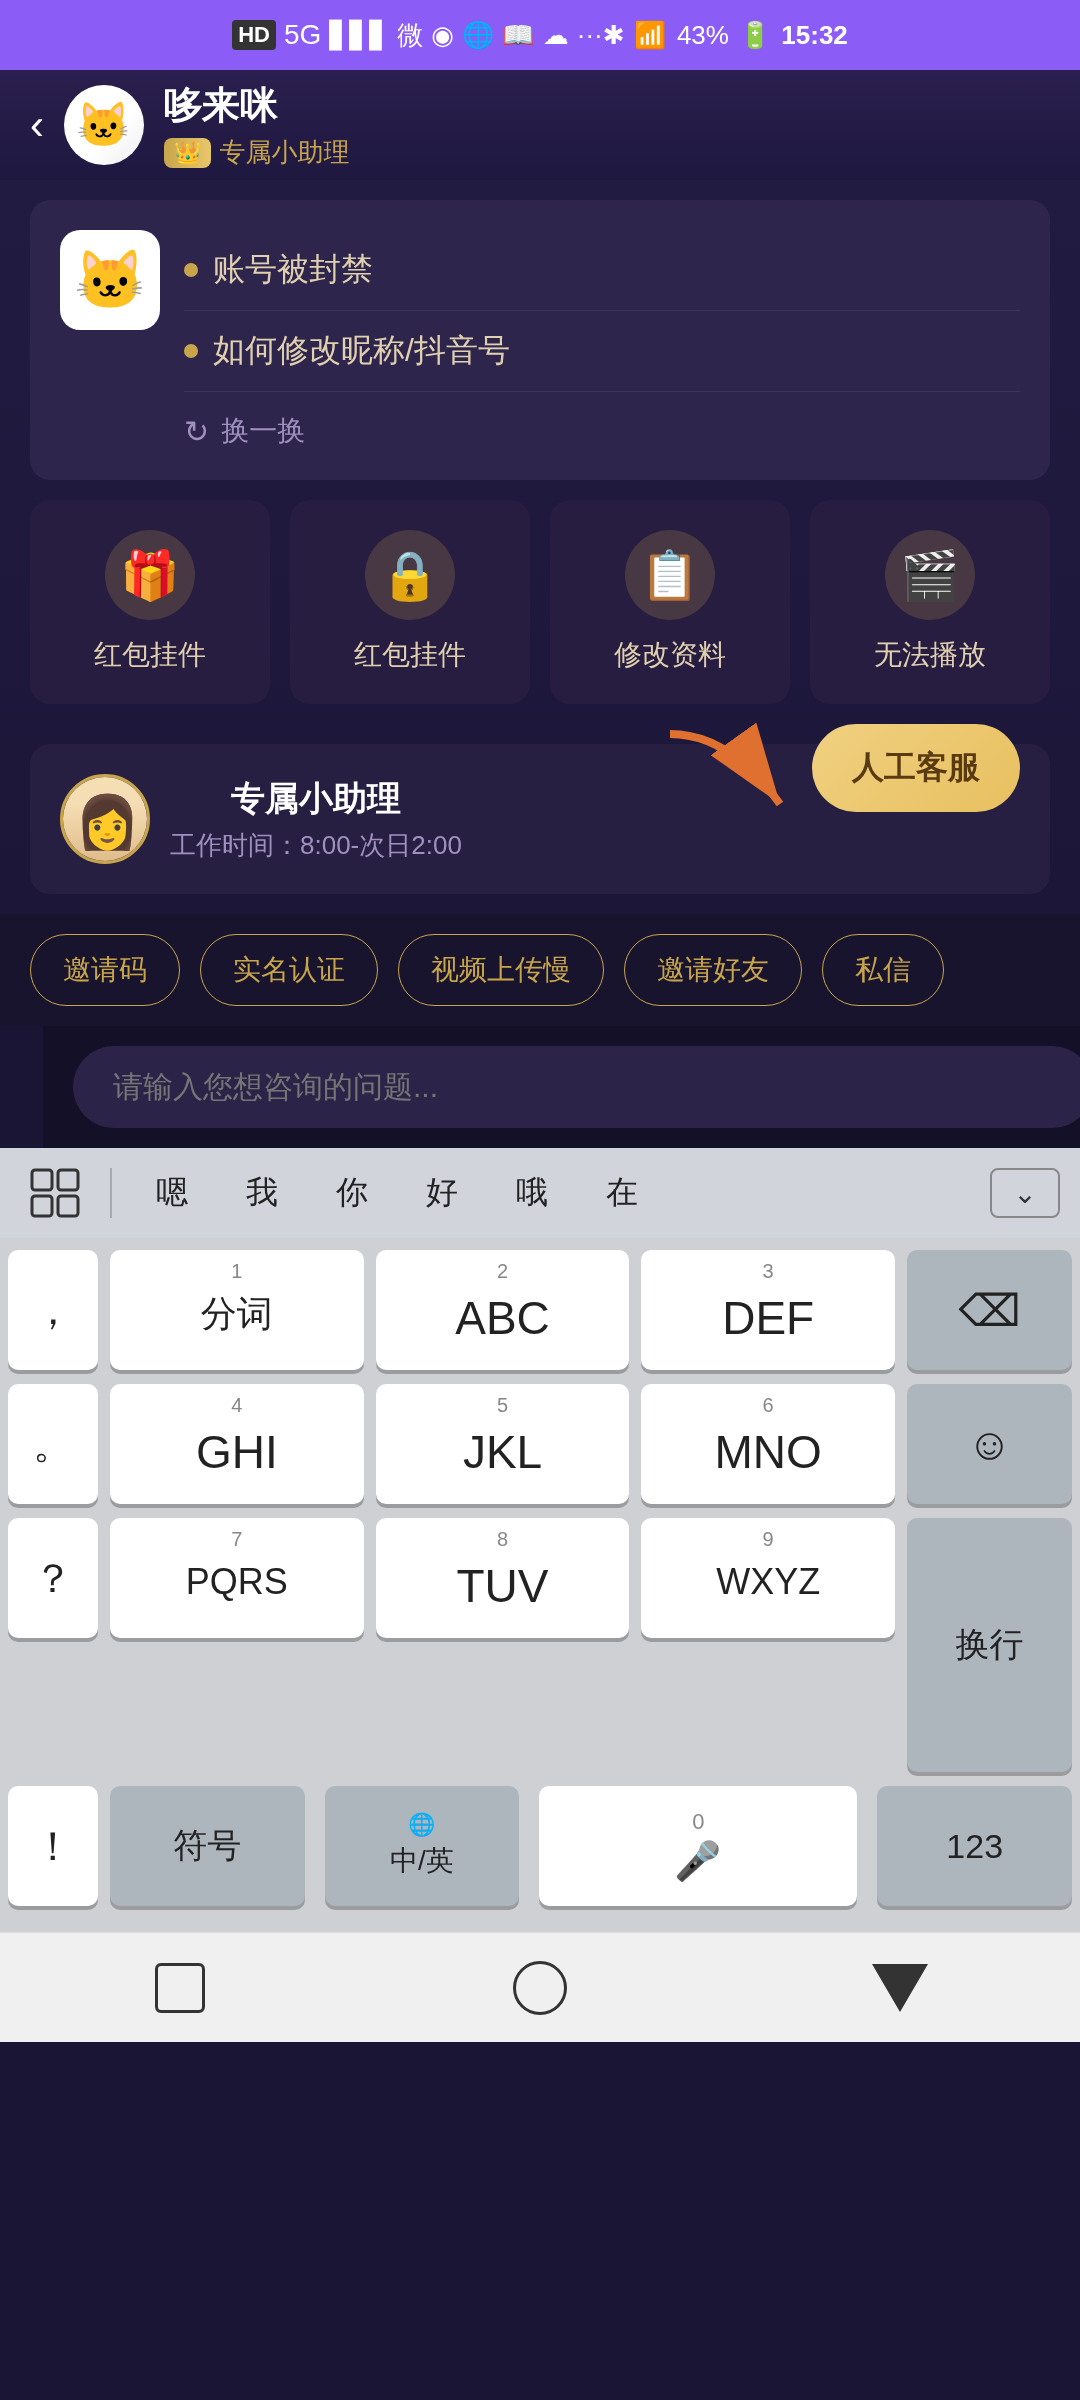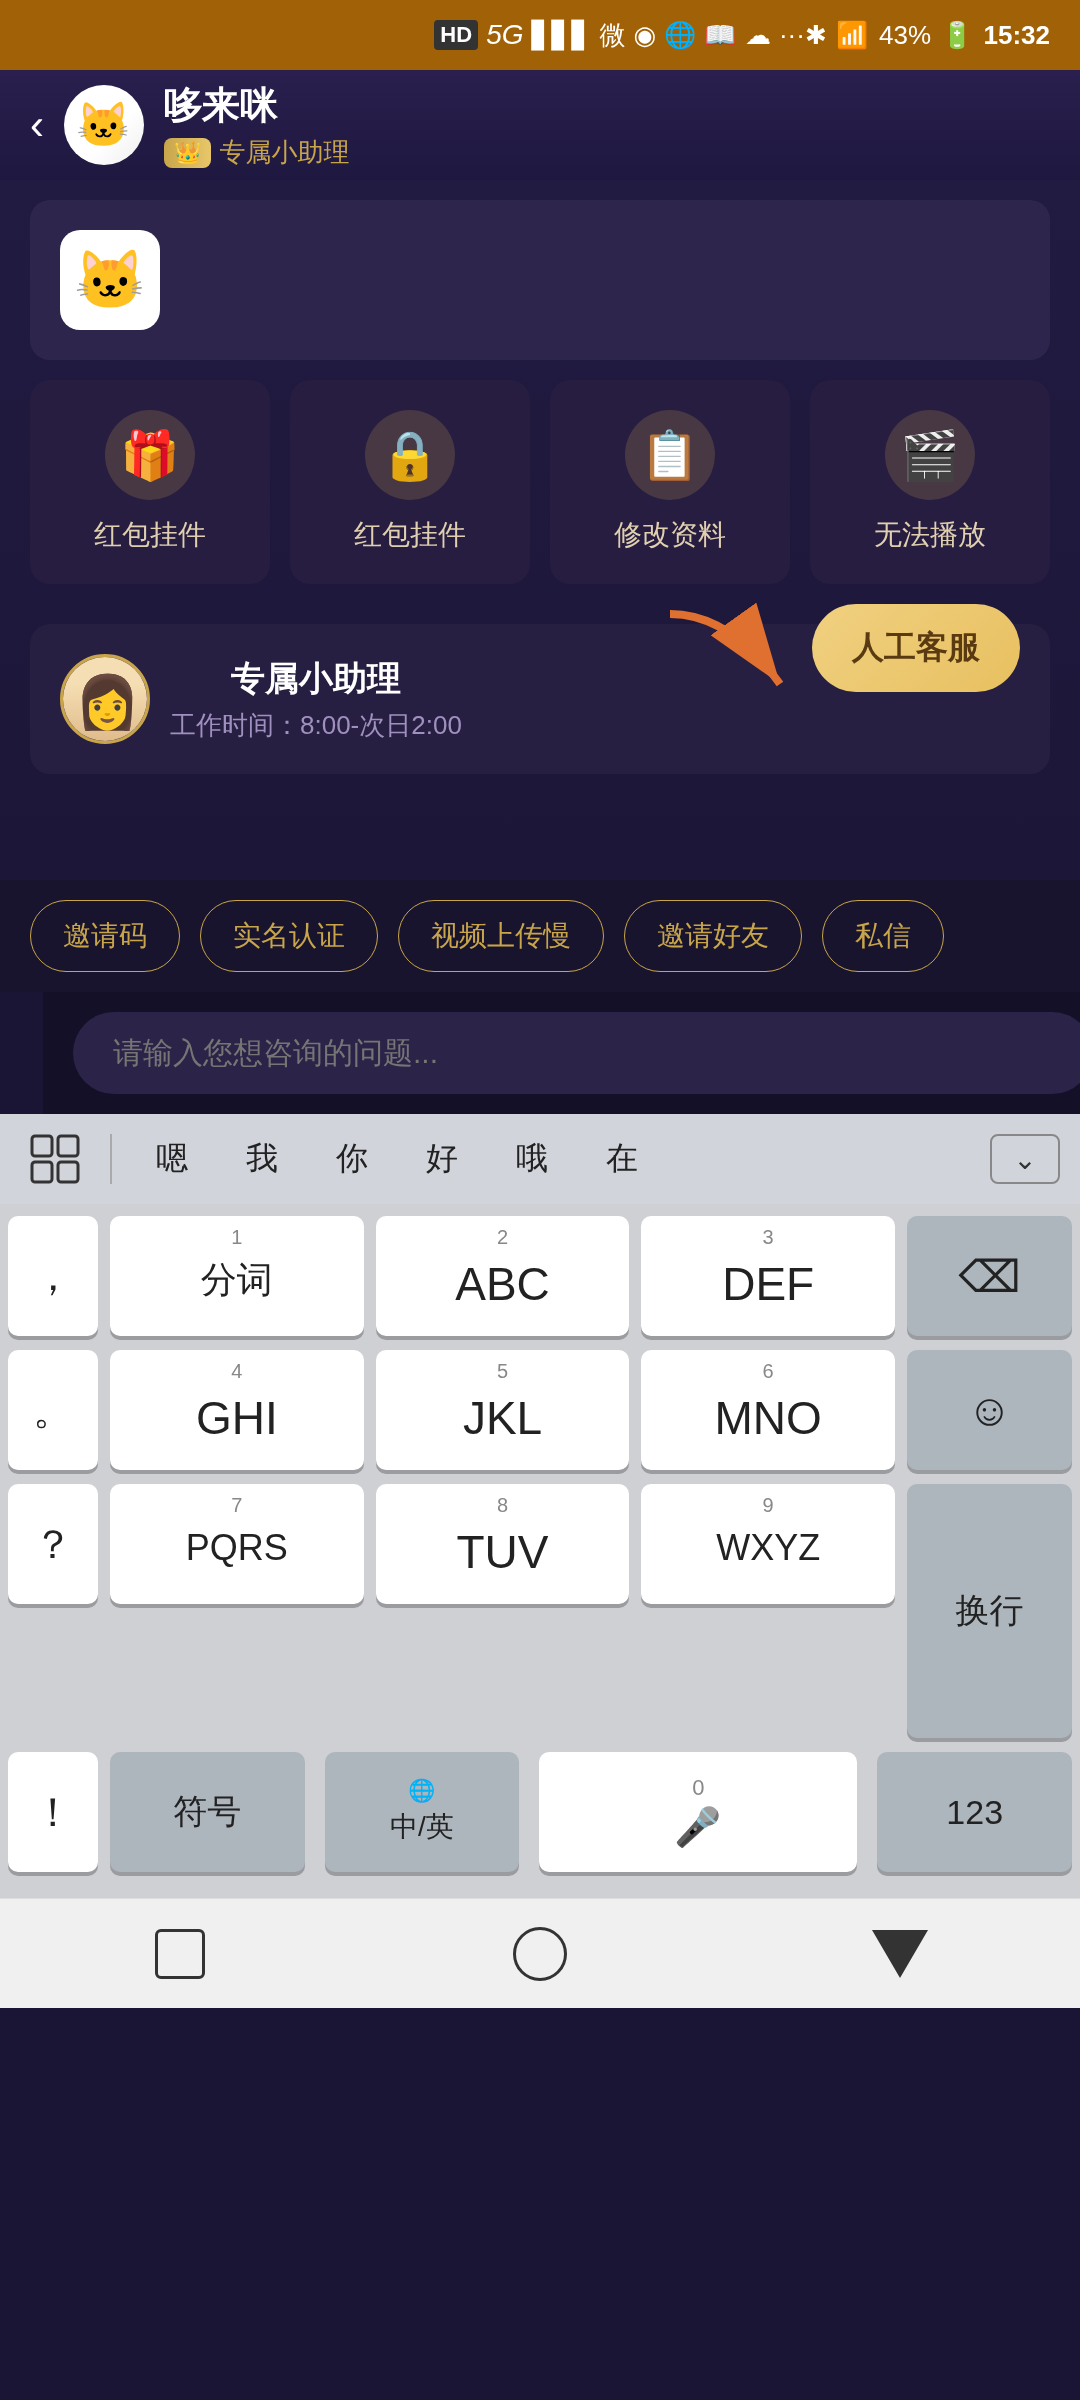--- a/index.html
+++ b/index.html
@@ -9,24 +9,24 @@
       min-height: 2400px;
       font-family: 'PingFang SC', 'Helvetica Neue', Arial, sans-serif;
       background: #1a1535;
       overflow-x: hidden;
     }
 
     
     .status-bar {
       width: 100%;
       height: 70px;
-      background: #a16207;
-      display: flex;
-      align-items: center;
-      justify-content: flex-end;
+      background: #8b5cf6;
+      display: flex;
+      align-items: center;
+      justify-content: center;
       padding: 0 30px;
     }
     .status-left {
       display: flex;
       align-items: center;
       gap: 8px;
       font-size: 26px;
       color: white;
     }
     .status-right {
@@ -434,21 +434,21 @@
       border-right: 28px solid transparent;
       border-top: 48px solid #333;
     }
   </style>
 </head>
 <body>
 
 <div class="status-bar">
   <div class="status-left">
     <span style="font-size:22px;background:#333;color:#fff;padding:2px 6px;border-radius:4px;font-weight:bold;">HD</span>
-    <span style="font-size:28px;font-style:italic;">5G</span>
+    <span style="font-size:28px;">5G</span>
     <span>▋▋▋</span>
     <span>微</span>
     <span>◉</span>
     <span>🌐</span>
     <span>📖</span>
     <span>☁</span>
     <span>···</span>
   </div>
   <div class="status-right">
     <span>✱</span>
@@ -469,20 +469,34 @@
       <span class="header-sub-text">专属小助理</span>
     </div>
   </div>
 </div>
 
 <div class="chat-area" style="position:relative;">
 
   <div class="category-card" style="display:flex;gap:24px;align-items:flex-start;">
     <div style="flex-shrink:0;">
       <div class="avatar-cat" style="width:100px;height:100px;font-size:58px;background:white;border-radius:20px;">🐱</div>
+    </div>
+    <div style="flex:1;">
+      <div class="topic-item">
+        <div class="topic-dot"></div>
+        <span class="topic-text">账号被封禁</span>
+      </div>
+      <div class="topic-item">
+        <div class="topic-dot"></div>
+        <span class="topic-text">如何修改昵称/抖音号</span>
+      </div>
+      <div class="refresh-row">
+        <span class="refresh-icon">↻</span>
+        <span class="refresh-text">换一换</span>
+      </div>
     </div>
   </div>
 
   <div class="quick-icons">
     <div class="quick-icon-item">
       <div class="quick-icon-emoji">🎁</div>
       <span class="quick-icon-label">红包挂件</span>
     </div>
     <div class="quick-icon-item">
       <div class="quick-icon-emoji">🔒</div>

